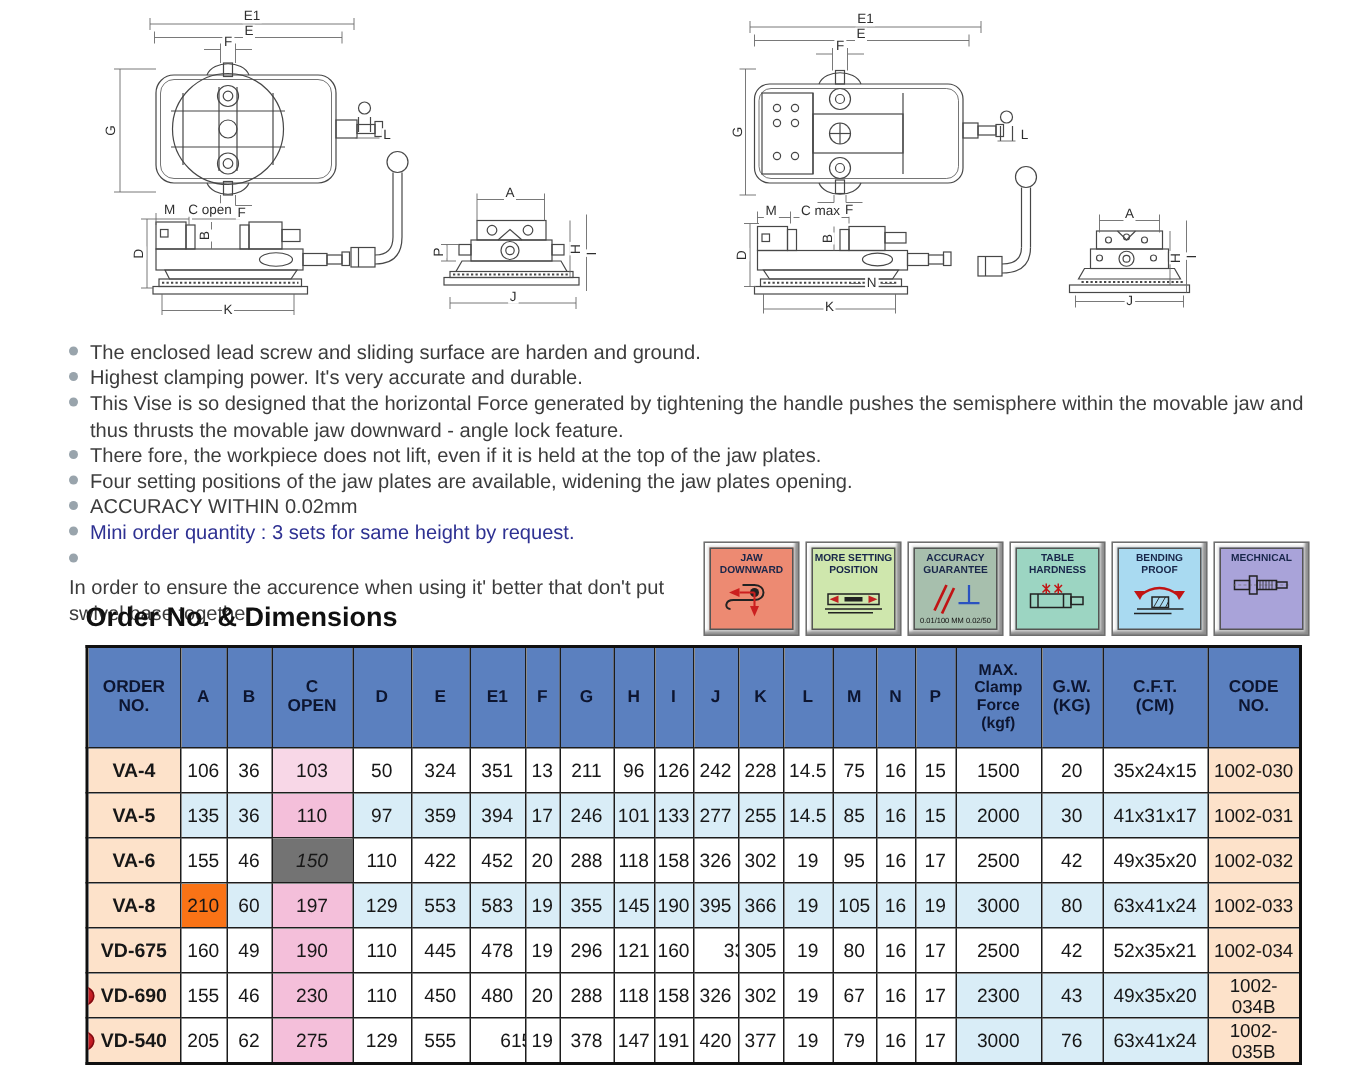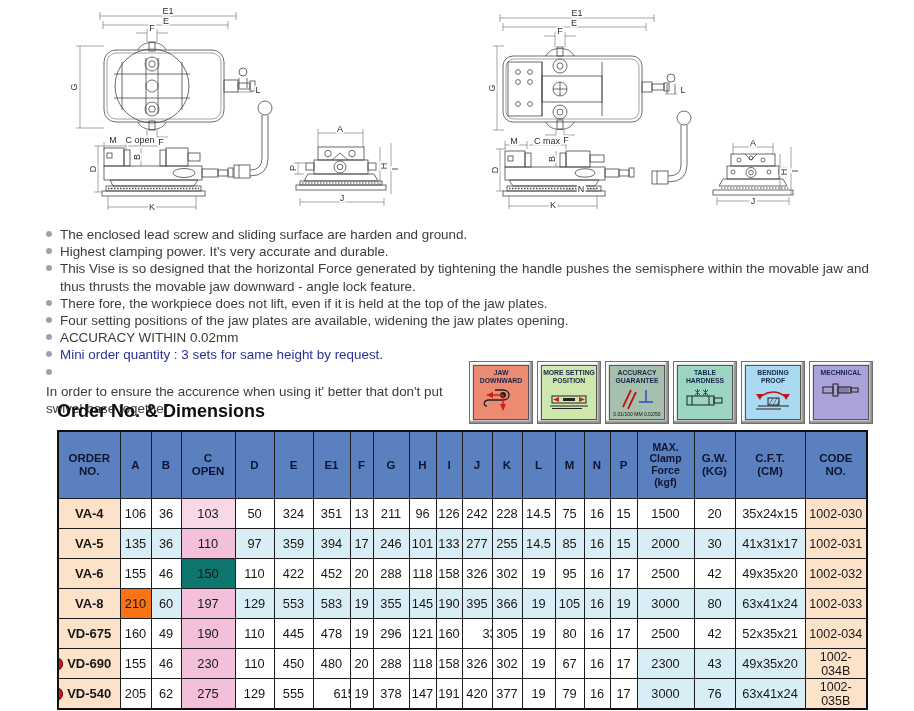--- a/index.html
+++ b/index.html
@@ -481,21 +481,21 @@
           <td style="background: rgb(217, 237, 247);">15</td>
           <td style="background: rgb(217, 237, 247);">2000</td>
           <td style="background: rgb(217, 237, 247);">30</td>
           <td style="background: rgb(217, 237, 247);">41x31x17</td>
           <td style="background: rgb(253, 226, 202); font-size: 12.5px;">1002-031</td>
         </tr>
         <tr>
           <td class="order" style="background: rgb(253, 226, 202);"><span>VA-6</span></td>
           <td style="background: rgb(255, 255, 255);">155</td>
           <td style="background: rgb(255, 255, 255);">46</td>
-          <td style="background: #0f766e;">150</td>
+          <td style="background: #737373; font-style: italic;">150</td>
           <td style="background: rgb(255, 255, 255);">110</td>
           <td style="background: rgb(255, 255, 255);">422</td>
           <td style="background: rgb(255, 255, 255);">452</td>
           <td style="background: rgb(255, 255, 255);">20</td>
           <td style="background: rgb(255, 255, 255);">288</td>
           <td style="background: rgb(255, 255, 255);">118</td>
           <td style="background: rgb(255, 255, 255);">158</td>
           <td style="background: rgb(255, 255, 255);">326</td>
           <td style="background: rgb(255, 255, 255);">302</td>
           <td style="background: rgb(255, 255, 255);">19</td>

